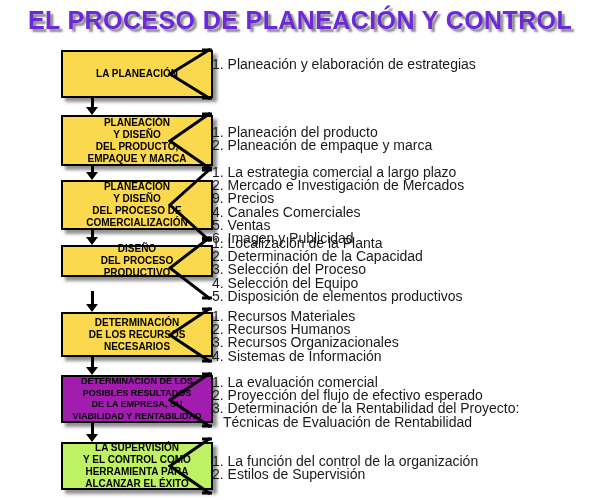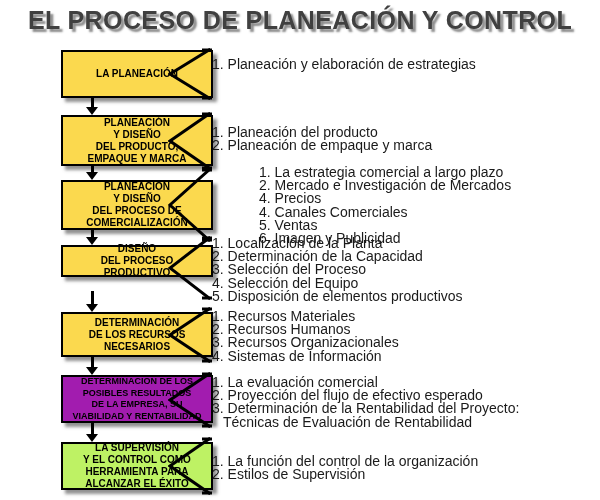--- a/index.html
+++ b/index.html
@@ -21,21 +21,21 @@
   #title {
     position: absolute;
     left: 0;
     top: 6px;
     width: 600px;
     text-align: center;
     font-family: "Liberation Sans", sans-serif;
     font-weight: bold;
     font-size: 25px;
     letter-spacing: 0.4px;
-    color: #404040;
+    color: #6d28d9;
     text-shadow: 3px 3px 2px rgba(120,120,120,0.85);
     white-space: nowrap;
   }
 
   
   .stage-box {
     position: absolute;
     left: 17px;
     width: 152px;
     box-sizing: border-box;
@@ -204,20 +204,20 @@
       <div class="flow-arrow" style="top: 291px; height: 13px;"></div>
       <div class="flow-head" style="top: 304px;"></div>
       <div class="flow-arrow" style="top: 357px; height: 10px;"></div>
       <div class="flow-head" style="top: 367px;"></div>
       <div class="flow-arrow" style="top: 423px; height: 11px;"></div>
       <div class="flow-head" style="top: 434px;"></div>
     </div>
   <div id="details-layer">
       <div class="detail-list" style="top: 58px;"><div class="detail-line">1. Planeación y elaboración de estrategias</div></div>
       <div class="detail-list" style="top: 126px;"><div class="detail-line">1. Planeación del producto</div><div class="detail-line">2. Planeación de empaque y marca</div></div>
-      <div class="detail-list" style="top: 166px; margin-left: 47px;"><div class="detail-line">1. La estrategia comercial a largo plazo</div><div class="detail-line">2. Mercado e Investigación de Mercados</div><div class="detail-line">4. Precios</div><div class="detail-line">4. Canales Comerciales</div><div class="detail-line">5. Ventas</div><div class="detail-line">6. Imagen y Publicidad</div></div>
+      <div class="detail-list" style="top: 166px;"><div class="detail-line">1. La estrategia comercial a largo plazo</div><div class="detail-line">2. Mercado e Investigación de Mercados</div><div class="detail-line">9. Precios</div><div class="detail-line">4. Canales Comerciales</div><div class="detail-line">5. Ventas</div><div class="detail-line">6. Imagen y Publicidad</div></div>
       <div class="detail-list" style="top: 237px;"><div class="detail-line">1. Localizaclón de la Planta</div><div class="detail-line">2. Determinación de la Capacidad</div><div class="detail-line">3. Selección del Proceso</div><div class="detail-line">4. Selección del Equipo</div><div class="detail-line">5. Disposición de elementos productivos</div></div>
       <div class="detail-list" style="top: 310px;"><div class="detail-line">1. Recursos Materiales</div><div class="detail-line">2. Recursos Humanos</div><div class="detail-line">3. Recursos Organizacionales</div><div class="detail-line">4. Sistemas de Información</div></div>
       <div class="detail-list" style="top: 376px;"><div class="detail-line">1. La evaluación comercial</div><div class="detail-line">2. Proyección del flujo de efectivo esperado</div><div class="detail-line">3. Determinación de la Rentabilidad del Proyecto:</div><div class="detail-line cont">Técnicas de Evaluación de Rentabilidad</div></div>
       <div class="detail-list" style="top: 455px;"><div class="detail-line">1. La función del control de la organización</div><div class="detail-line">2. Estilos de Supervisión</div></div>
     </div>
 
 </div>
 
 </body></html>

